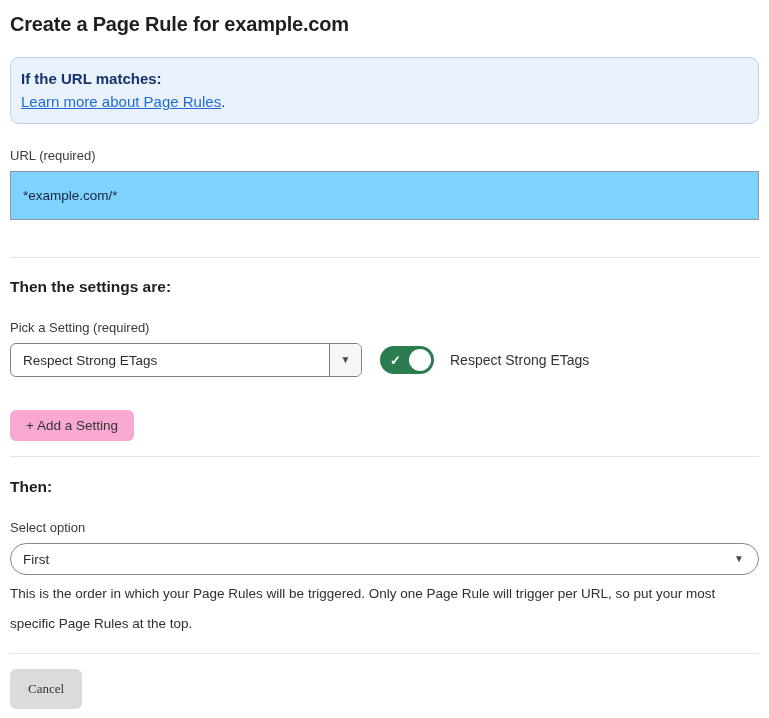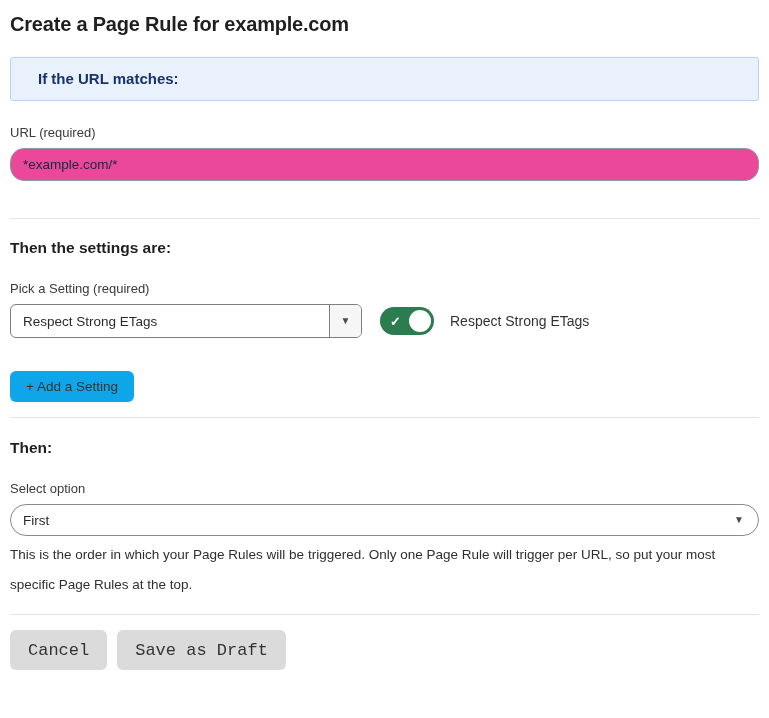--- a/index.html
+++ b/index.html
@@ -18,22 +18,22 @@
     font-weight: 700;
     color: #1f1f1f;
     letter-spacing: -0.2px;
     line-height: 24px;
   }
 
   .info-box {
     margin-top: 21px;
     background: #e9f2fc;
     border: 1px solid #b9d3ee;
-    border-radius: 3px;
-    padding: 9px 17px 10px 27px;
+    border-radius: 9px;
+    padding: 9px 17px 10px 10px;
     color: #17336e;
     font-size: 15px;
     line-height: 23px;
   }
   .info-box .info-heading { font-weight: 700; }
   .info-box a.info-link {
     color: #1f6bd6;
     text-decoration: underline;
     cursor: pointer;
   }
@@ -42,24 +42,24 @@
     display: block;
     margin-top: 24px;
     font-size: 13px;
     color: #3a3a3a;
     line-height: 16px;
   }
 
   .url-input {
     margin-top: 7px;
     width: 100%;
-    height: 33px;
-    background: #ec4899;
+    height: 49px;
+    background: #7dd3fc;
     border: 1px solid #8f96a8;
-    border-radius: 14px;
+    border-radius: 0;
     padding: 0 12px;
     font-family: "Liberation Sans", sans-serif;
     font-size: 13.5px;
     color: #1c2440;
     outline: none;
   }
 
   .divider {
     border: none;
     border-top: 1px solid #e4e4e4;
@@ -145,21 +145,21 @@
 
   .toggle-label {
     margin-left: 16px;
     font-size: 14px;
     color: #333333;
   }
 
   .add-setting-btn {
     margin-top: 33px;
     display: inline-block;
-    background: #0ea5e9;
+    background: #f9a8d4;
     border: none;
     border-radius: 6px;
     padding: 0 16px;
     height: 31px;
     font-family: "Liberation Sans", sans-serif;
     font-size: 13.5px;
     color: #333333;
     cursor: pointer;
   }
   .divider.after-add { margin-top: 15px; }
@@ -192,22 +192,22 @@
 
   .footer-actions {
     margin-top: 15px;
     display: flex;
     align-items: center;
   }
   .btn {
     height: 40px;
     border: none;
     border-radius: 6px;
-    font-family: Liberation Mono, monospace;
-    font-size: 17px;
+    font-family: Liberation Serif, serif;
+    font-size: 13px;
     cursor: pointer;
     padding: 0 18px;
   }
   .btn.gray {
     background: #dbdbdb;
     color: #333333;
     margin-right: 10px;
   }
   .btn.primary {
     background: #1570f0;
@@ -217,20 +217,21 @@
 </style>
 </head>
 <body>
 
 
 
 <h1 class="page-title">Create a Page Rule for example.com</h1>
 
 <div class="info-box">
   <div class="info-heading">If the URL matches:</div>
+  <div><a class="info-link">Learn more about Page Rules</a><span>.</span></div>
 </div>
 
 <label class="field-label">URL (required)</label>
 <input class="url-input" type="text" value="*example.com/*" style="">
 
 <hr class="divider">
 
 <h2 class="section-heading">Then the settings are:</h2>
 
 <label class="field-label">Pick a Setting (required)</label>
@@ -261,17 +262,16 @@
   <span class="select-value">First</span>
   <span class="caret">▼</span>
 </div>
 
 <p class="order-description">This is the order in which your Page Rules will be triggered. Only one Page Rule will trigger per URL, so put your most specific Page Rules at the top.</p>
 
 <hr class="divider before-footer">
 
 <div class="footer-actions">
   <button class="btn gray">Cancel</button>
-  <button class="btn gray">Save as Draft</button>
 </div>
 
 
 
 
 </body></html>

